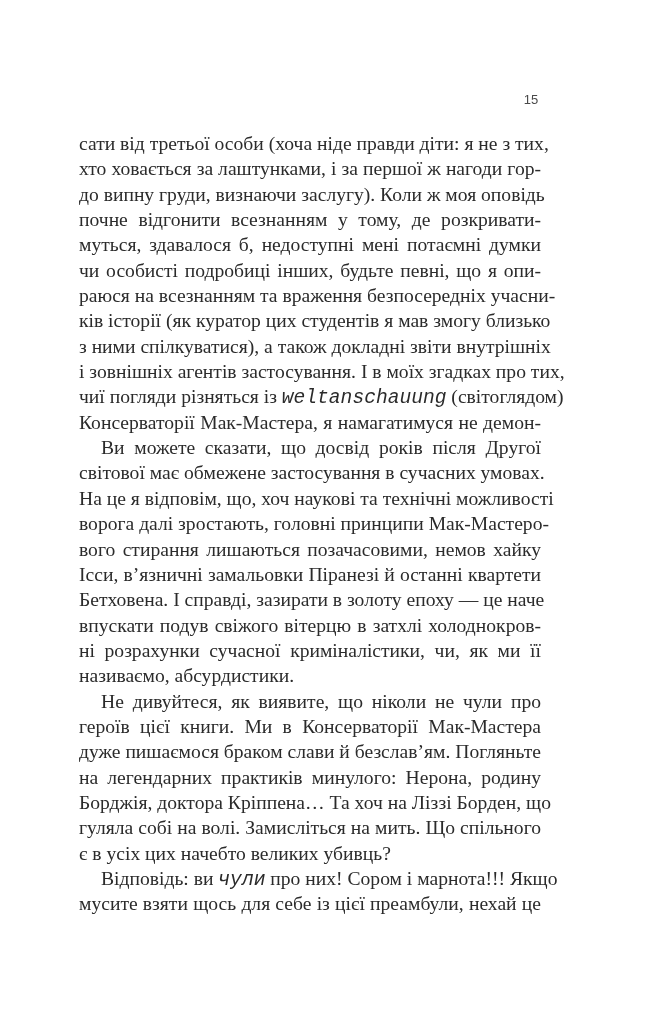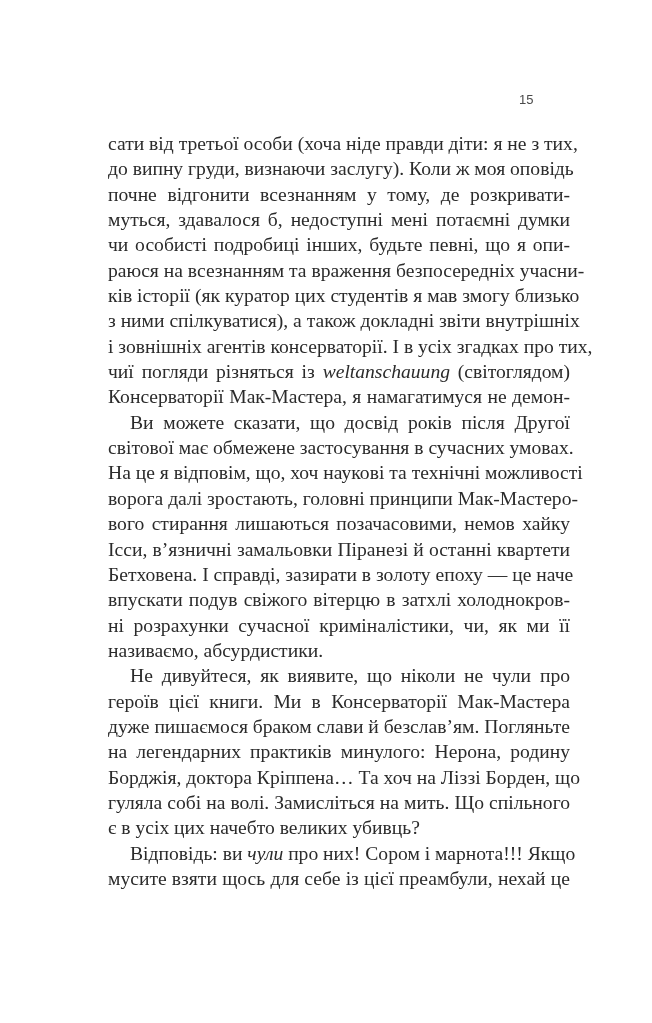--- a/index.html
+++ b/index.html
@@ -1,46 +1,47 @@
 <!DOCTYPE html>
 <html><head>
 <meta charset="utf-8">
 <style>
   html, body { margin: 0; padding: 0; background: #ffffff; }
   body { width: 652px; height: 1023px; position: relative; overflow: hidden; }
   .page-number {
-    position: absolute; left: 519px; top: 92px; width: 24px; text-align: left;
+    position: absolute; left: 519px; top: 92px; width: 24px; text-align: center;
     font-family: "Liberation Sans", sans-serif; font-size: 13px; color: #4a4a4a;
   }
   .body-text {
     position: absolute; left: 79px; top: 131px; width: 462px;
     font-family: "Liberation Serif", serif; font-size: 19.6px; line-height: 25.35px;
-    color: #2b2b2b; text-align: justify; margin-left: 29px;
+    color: #2b2b2b; text-align: justify;
   }
   .line { display: block; white-space: nowrap; text-align-last: justify; text-align: justify; height: 25.35px; overflow: visible; }
   .line.last { text-align-last: left; }
   .line.indent { padding-left: 22px; }
-  em { font-style: italic; }
+  em { font-style: italic; font-family: Liberation Mono, monospace; }
 </style>
 </head>
 <body>
 
 <div class="page-number">15</div>
 
 <div class="body-text">
 
   <span class="line">сати від третьої особи (хоча ніде правди діти: я не з тих,</span>
+  <span class="line">хто ховається за лаштунками, і за першої ж нагоди гор-</span>
   <span class="line">до випну груди, визнаючи заслугу). Коли ж моя оповідь</span>
   <span class="line">почне відгонити всезнанням у тому, де розкривати-</span>
   <span class="line">муться, здавалося б, недоступні мені потаємні думки</span>
   <span class="line">чи особисті подробиці інших, будьте певні, що я опи-</span>
   <span class="line">раюся на всезнанням та враження безпосередніх учасни-</span>
   <span class="line">ків історії (як куратор цих студентів я мав змогу близько</span>
   <span class="line">з ними спілкуватися), а також докладні звіти внутрішніх</span>
-  <span class="line">і зовнішніх агентів консерваторії. І в усіх згадках про тих,</span>
+  <span class="line">і зовнішніх агентів застосування. І в моїх згадках про тих,</span>
   <span class="line"><span>чиї погляди різняться із</span> <em>weltanschauung</em> <span>(світоглядом)</span></span>
   <span class="line">Консерваторії Мак-Мастера, я намагатимуся не демон-</span>
 
   <span class="line indent">Ви можете сказати, що досвід років після Другої</span>
   <span class="line">світової має обмежене застосування в сучасних умовах.</span>
   <span class="line">На це я відповім, що, хоч наукові та технічні можливості</span>
   <span class="line">ворога далі зростають, головні принципи Мак-Мастеро-</span>
   <span class="line">вого стирання лишаються позачасовими, немов хайку</span>
   <span class="line">Ісси, в’язничні замальовки Піранезі й останні квартети</span>
   <span class="line">Бетховена. І справді, зазирати в золоту епоху — це наче</span>

